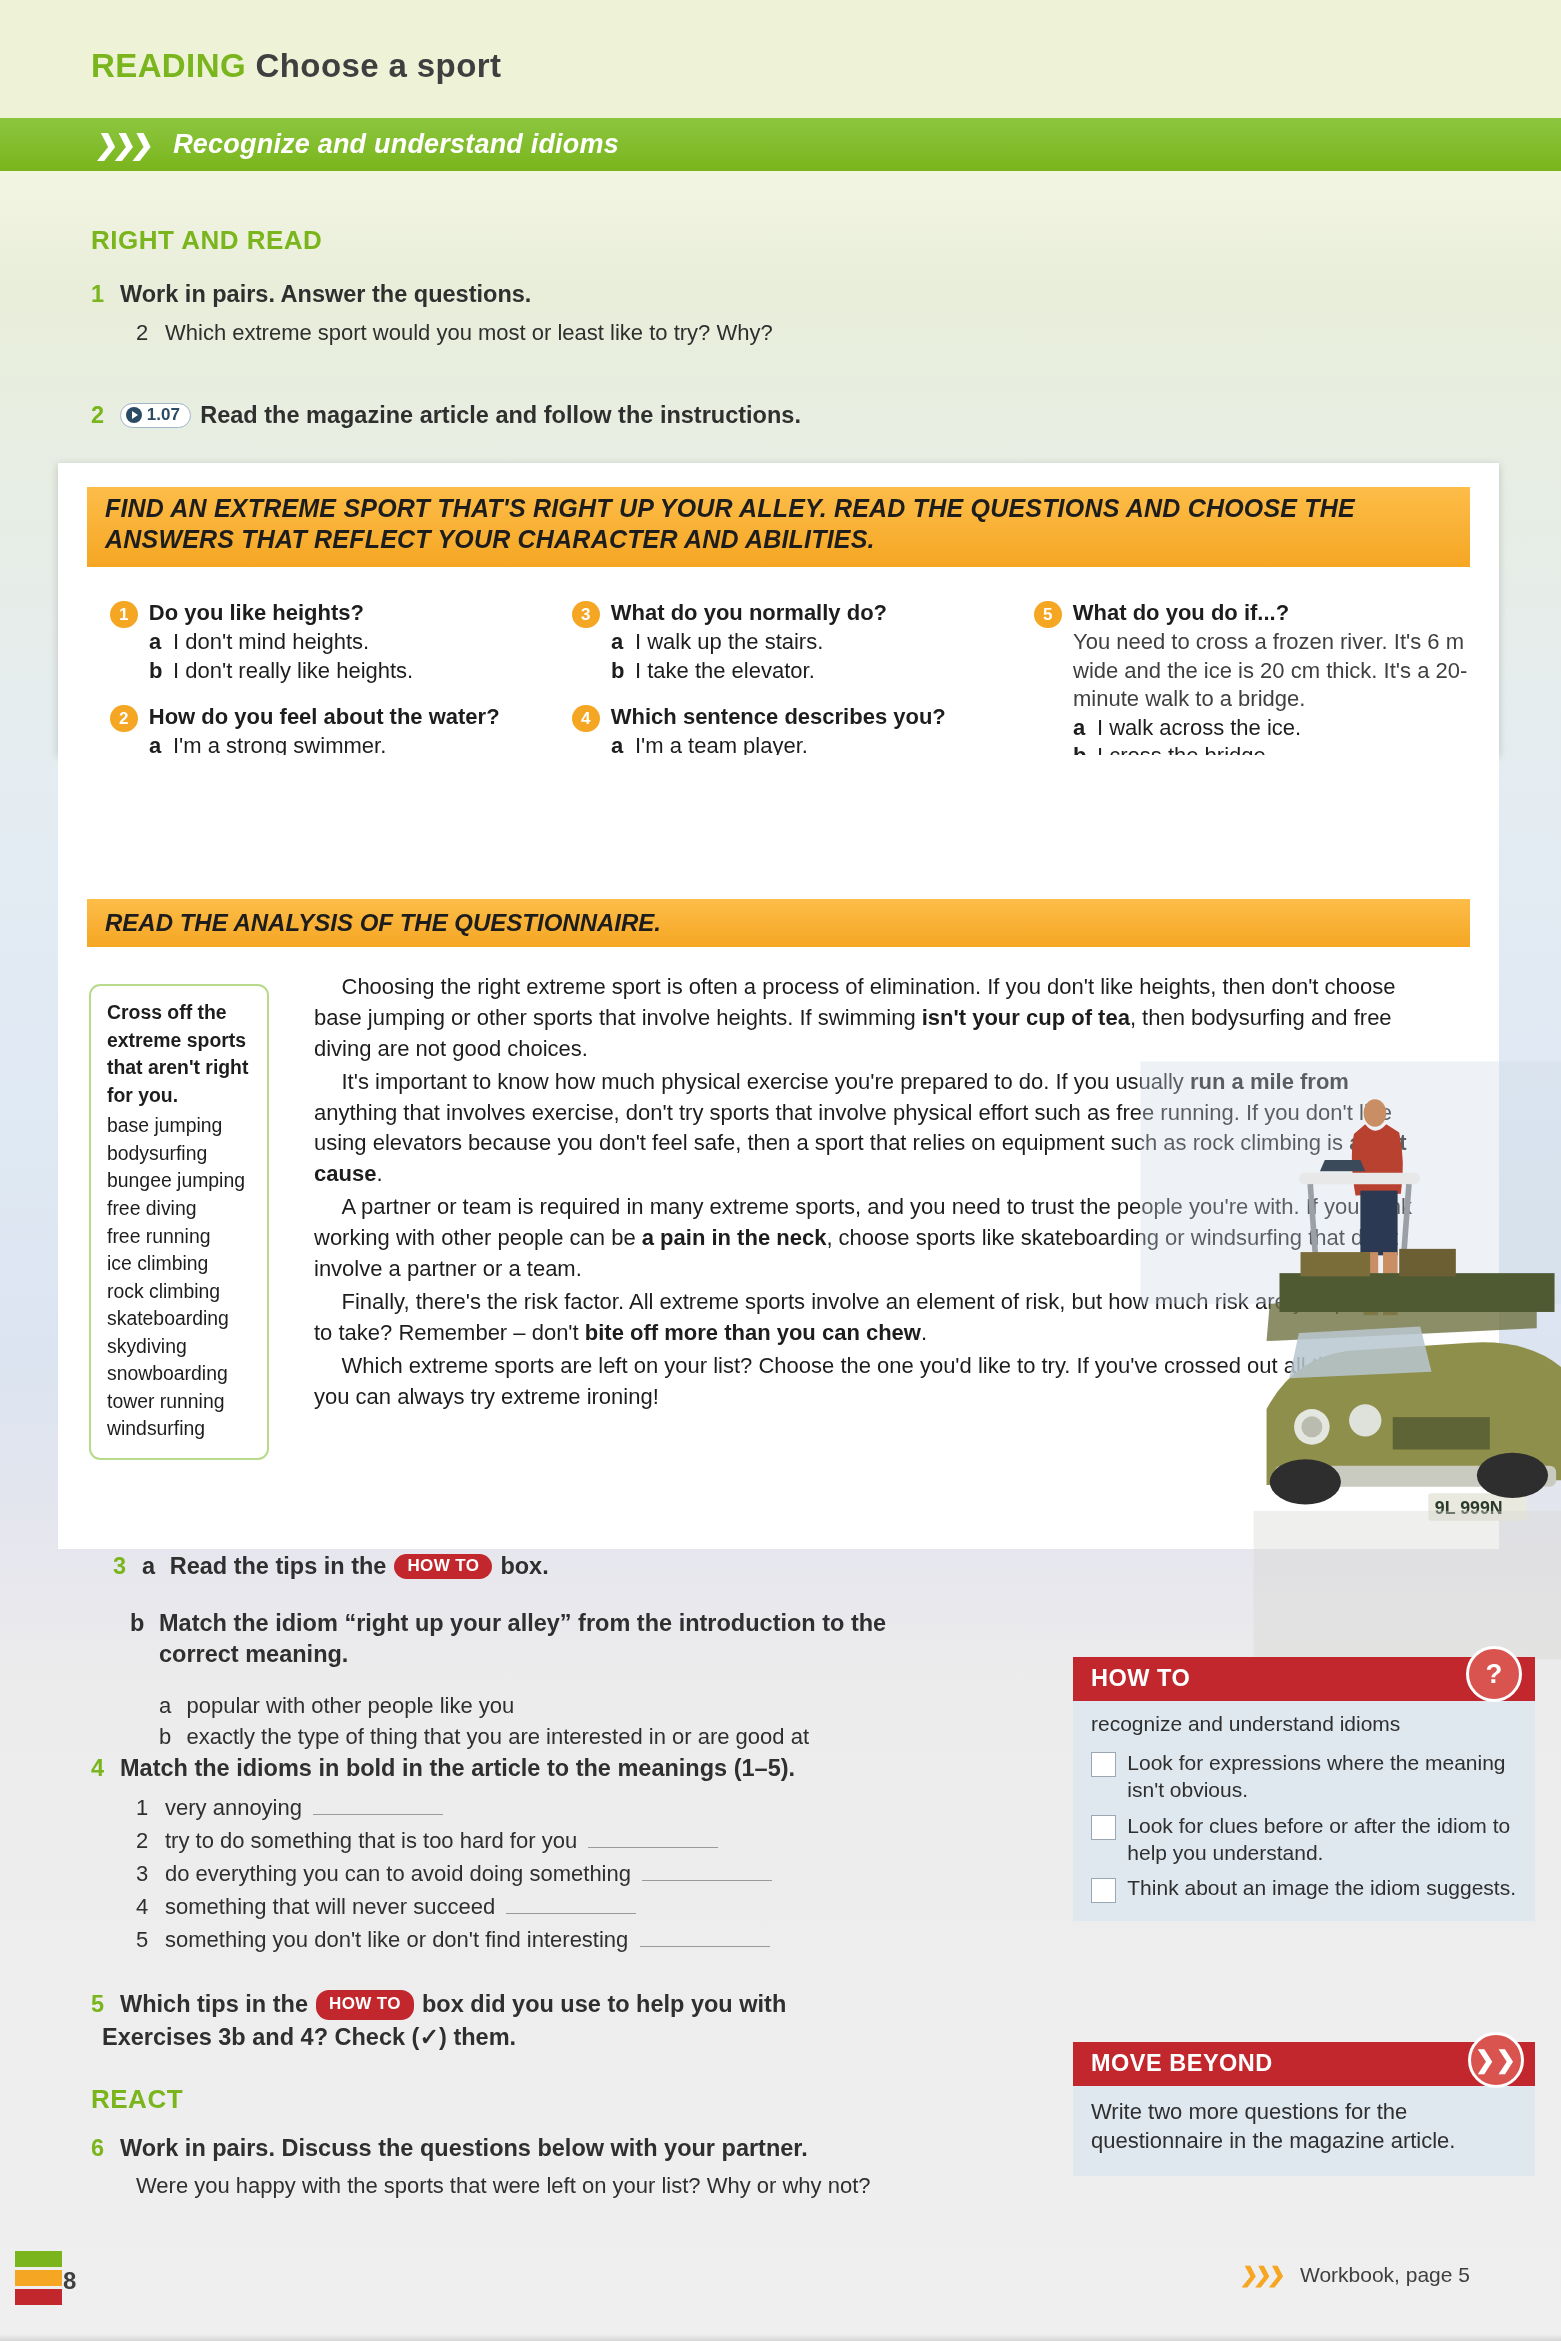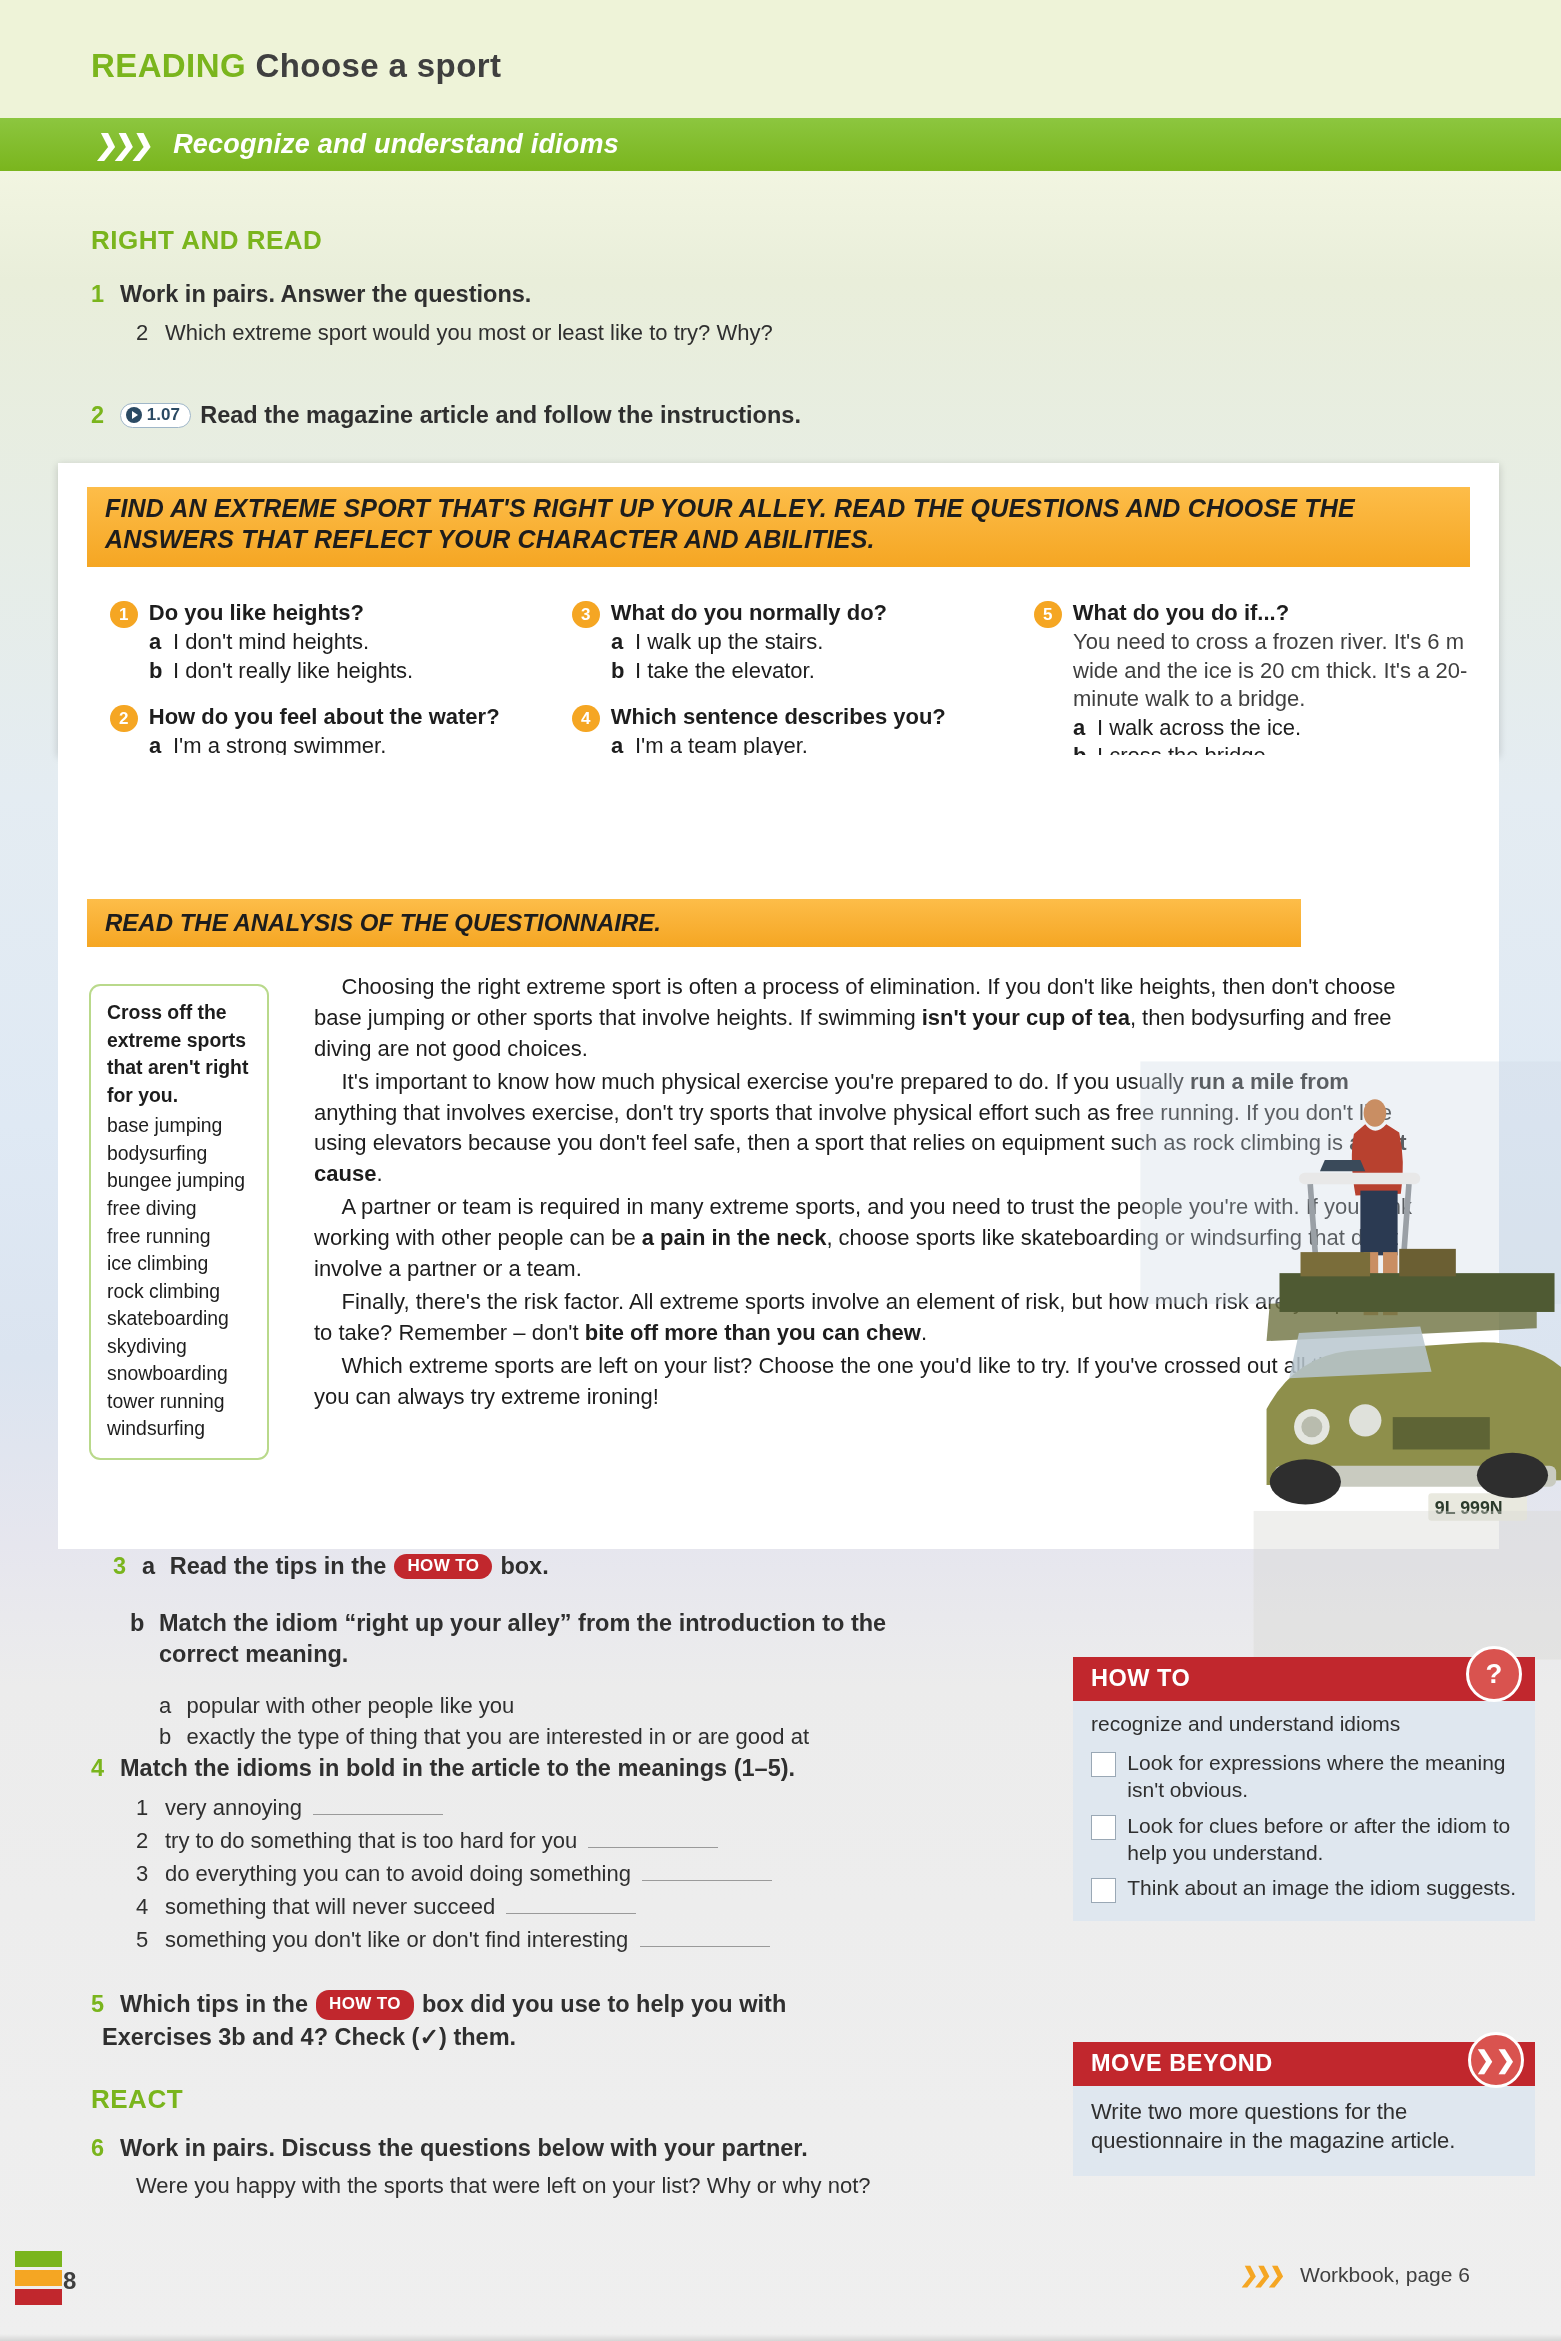--- a/index.html
+++ b/index.html
@@ -637,21 +637,21 @@
                 <span>I cross the bridge.</span>
               </div>
           </div>
         </div>
 
       </div>
     </div>
   </div>
 
   <div class="analysis"></div>
-  <div class="analysis-banner" style="left:87px; top:899px; width:1214px;">READ THE ANALYSIS OF THE QUESTIONNAIRE.</div>
+  <div class="analysis-banner" style="left:87px; top:899px; width:1383px;">READ THE ANALYSIS OF THE QUESTIONNAIRE.</div>
 
   <div class="cross-box">
     <div class="cb-title">Cross off the extreme sports that aren't right for you.</div>
     <ul>
       <li>base jumping</li>
       <li>bodysurfing</li>
       <li>bungee jumping</li>
       <li>free diving</li>
       <li>free running</li>
       <li>ice climbing</li>
@@ -815,18 +815,18 @@
   </div>
 
   <div class="footer-tabs">
     <i style="background:#7ab51d;"></i>
     <i style="background:#f5a623;"></i>
     <i style="background:#c1272d;"></i>
   </div>
   <div class="page-num">8</div>
   <div class="wb-ref">
     <span class="chev">❯❯❯</span>
-    <span>Workbook, page 6</span>
+    <span>Workbook, page 5</span>
   </div>
   <div class="bottom-shadow"></div>
 
 </div>
 
 
 </body></html>

